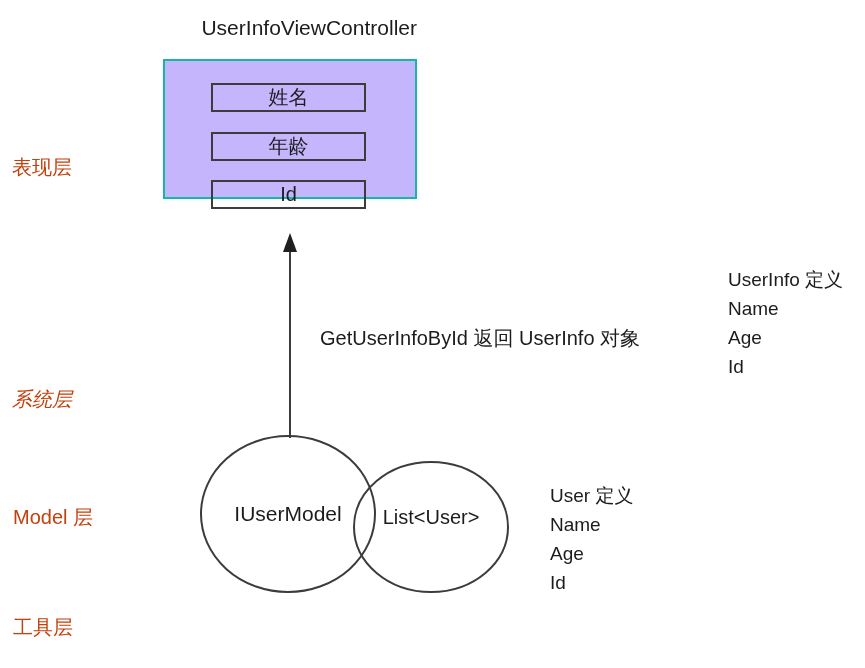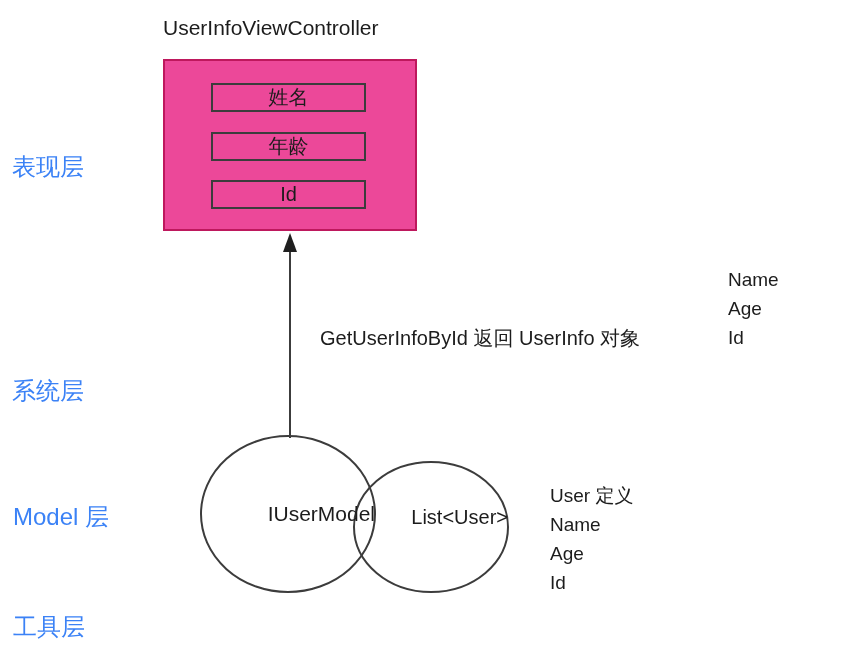--- a/index.html
+++ b/index.html
@@ -12,48 +12,48 @@
     width: 865px;
     height: 668px;
     background: #ffffff;
     font-family: "Liberation Sans", "DejaVu Sans", sans-serif;
     color: #1c1c1c;
     overflow: hidden;
   }
   .abs { position: absolute; }
 
   .layer-label {
-    font-size: 24px;
+    font-size: 20px;
     line-height: 22px;
-    color: #3b82f6;
+    color: #c2410c;
     white-space: nowrap;
   }
   .layer-presentation { left: 12px;  top: 156px; }
-  .layer-system       { left: 12px;  top: 380px; }
+  .layer-system       { left: 12px;  top: 388px; font-style: italic; }
   .layer-model        { left: 13px;  top: 506px; }
   .layer-tool         { left: 13px;  top: 616px; }
 
   .controller-title {
     left: 163px;
     top: 16px;
     width: 254px;
-    text-align: left;
+    text-align: right;
     font-size: 21px;
     line-height: 24px;
     white-space: nowrap;
   }
 
   .controller-box {
     left: 163px;
     top: 59px;
     width: 254px;
-    height: 172px;
-    border: 2px solid #be185d;
+    height: 140px;
+    border: 2px solid #14b8a6;
     box-sizing: border-box;
-    background: #ec4899;
+    background: #c4b5fd;
   }
   .field-box {
     position: absolute;
     left: 46px;
     width: 155px;
     height: 29px;
     border: 2px solid #3c3c3c;
     box-sizing: border-box;
     display: flex;
     align-items: center;
@@ -74,21 +74,21 @@
 
   .arrow-label {
     left: 320px;
     top: 327px;
     font-size: 20px;
     line-height: 23px;
     white-space: nowrap;
   }
 
   .circle-label {
-    text-align: right;
+    text-align: center;
     white-space: nowrap;
   }
   .circle-label-iusermodel {
     left: 201px;
     top: 502px;
     width: 174px;
     font-size: 21px;
     line-height: 24px;
   }
   .circle-label-listuser {
@@ -131,20 +131,21 @@
     <div class="field-box field-box-2">年龄</div>
     <div class="field-box field-box-3">Id</div>
   </div>
 
   <div class="abs arrow-label">GetUserInfoById 返回 UserInfo 对象</div>
 
   <div class="abs circle-label circle-label-iusermodel">IUserModel</div>
   <div class="abs circle-label circle-label-listuser">List&lt;User&gt;</div>
 
   <div class="abs def-block def-userinfo">
+    <div>UserInfo 定义</div>
     <div>Name</div>
     <div>Age</div>
     <div>Id</div>
   </div>
 
   <div class="abs def-block def-user">
     <div>User 定义</div>
     <div>Name</div>
     <div>Age</div>
     <div>Id</div>

